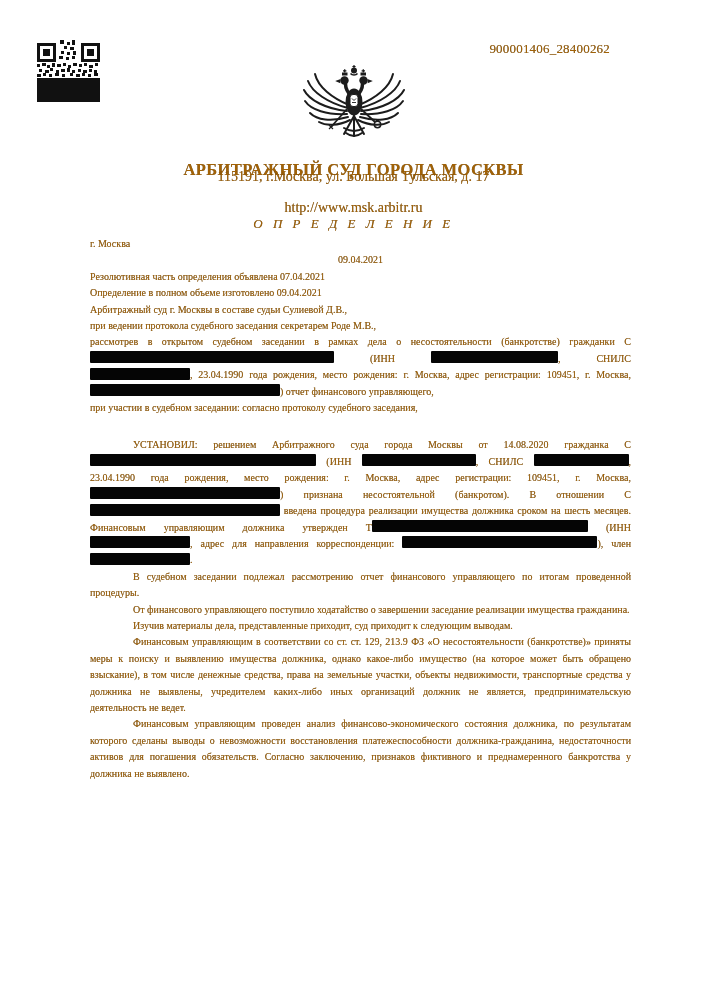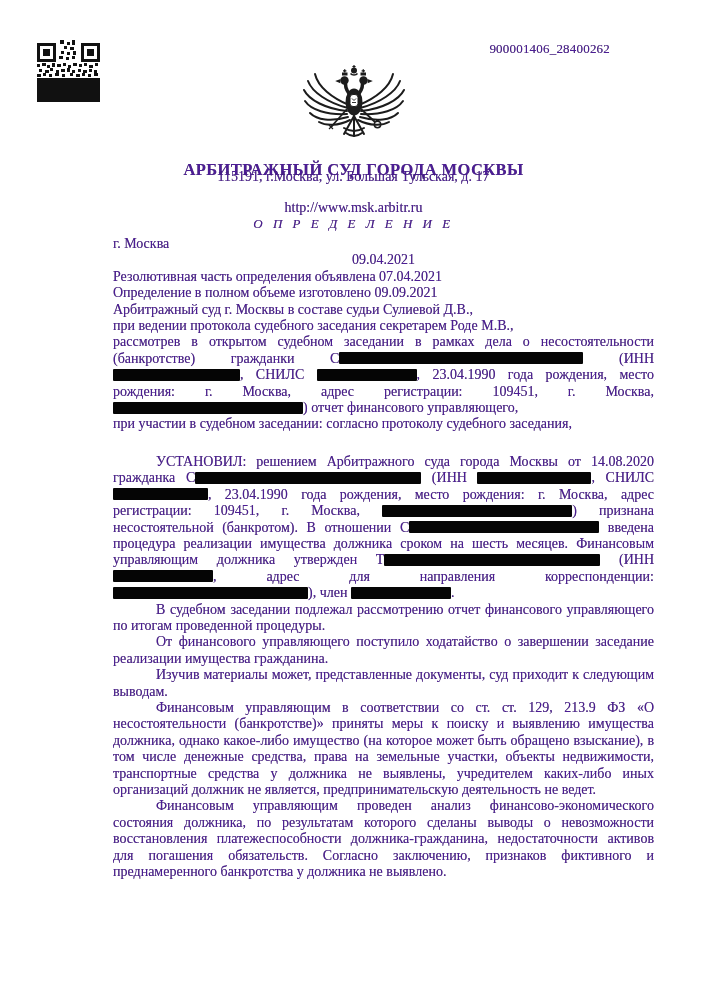--- a/index.html
+++ b/index.html
@@ -1,35 +1,35 @@
 <!DOCTYPE html>
 <html><head>
 <meta charset="utf-8">
 <style>
   html,body{margin:0;padding:0;background:#ffffff;}
   .page{
     position:relative;
     width:707px;height:1000px;
     background:#ffffff;
     font-family:"Liberation Serif", serif;
-    color:#4c1d95;
+    color:#a16207;
     overflow:hidden;
     text-shadow:0 0 .45px rgba(20,20,20,.55);
   }
   .qr{position:absolute;left:37px;top:40px;width:63px;height:62px;}
   .doc-number{position:absolute;top:41px;right:97px;font-size:13px;letter-spacing:.2px;}
   .crest{position:absolute;left:50%;top:64px;transform:translateX(-50%);}
   .hline{position:absolute;left:0;right:0;text-align:center;white-space:nowrap;}
   .court-name{top:160px;font-size:16.5px;font-weight:bold;letter-spacing:.4px;}
   .court-address{top:169px;font-size:14px;}
   .court-url{top:200px;font-size:14px;}
   .doc-type{top:216px;font-size:13px;letter-spacing:3.5px;font-style:italic;}
   .doc-body{
     position:absolute;left:90px;top:236px;width:541px;
-    font-size:14px;line-height:16.4px;margin-left:23px;
+    font-size:10px;line-height:16.4px;
   }
   .para{margin:0;}
   .para.justify{text-align:justify;}
   .para.left{text-align:left;}
   .para.indent{text-indent:43px;}
   .meta-row{display:flex;justify-content:center;align-items:baseline;}
   .redact{
     display:inline-block;height:12px;background:#050505;
     vertical-align:-1.5px;border-radius:1px;
   }
@@ -150,27 +150,27 @@
   <div class="hline court-address">115191, г.Москва, ул. Большая Тульская, д. 17</div>
   <div class="hline court-url">http://www.msk.arbitr.ru</div>
   <div class="hline doc-type">О П Р Е Д Е Л Е Н И Е</div>
 
   <div class="doc-body">
       <p class="para left">г. Москва</p>
       <div class="meta-row">
         <span>09.04.2021</span>
       </div>
       <p class="para left">Резолютивная часть определения объявлена 07.04.2021</p>
-      <p class="para left">Определение в полном объеме изготовлено 09.09.2021</p>
+      <p class="para left">Определение в полном объеме изготовлено 09.04.2021</p>
       <p class="para left">Арбитражный суд г. Москвы в составе судьи Сулиевой Д.В.,</p>
       <p class="para left">при ведении протокола судебного заседания секретарем Роде М.В.,</p>
       <p class="para justify">рассмотрев в открытом судебном заседании в рамках дела о несостоятельности (банкротстве) гражданки С<span class="redact" style="width: 244px;"></span> (ИНН <span class="redact" style="width: 127px;"></span>, СНИЛС <span class="redact" style="width: 100px;"></span>, 23.04.1990 года рождения, место рождения: г. Москва, адрес регистрации: 109451, г. Москва, <span class="redact" style="width: 190px;"></span>) отчет финансового управляющего,</p>
       <p class="para left">при участии в судебном заседании: согласно протоколу судебного заседания,</p>
       <div class="spacer" style="height: 21px;"></div>
       <p class="para justify indent">УСТАНОВИЛ: решением Арбитражного суда города Москвы от 14.08.2020 гражданка С<span class="redact" style="width: 226px;"></span> (ИНН <span class="redact" style="width: 114px;"></span>, СНИЛС <span class="redact" style="width: 95px;"></span>, 23.04.1990 года рождения, место рождения: г. Москва, адрес регистрации: 109451, г. Москва, <span class="redact" style="width: 190px;"></span>) признана несостоятельной (банкротом). В отношении С<span class="redact" style="width: 190px;"></span> введена процедура реализации имущества должника сроком на шесть месяцев. Финансовым управляющим должника утвержден Т<span class="redact" style="width: 216px;"></span> (ИНН <span class="redact" style="width: 100px;"></span>, адрес для направления корреспонденции: <span class="redact" style="width: 195px;"></span>), член <span class="redact" style="width: 100px;"></span>.</p>
       <p class="para justify indent">В судебном заседании подлежал рассмотрению отчет финансового управляющего по итогам проведенной процедуры.</p>
       <p class="para justify indent">От финансового управляющего поступило ходатайство о завершении заседание реализации имущества гражданина.</p>
-      <p class="para justify indent">Изучив материалы может, представленные документы, суд приходит к следующим выводам.</p>
+      <p class="para justify indent">Изучив материалы дела, представленные приходит, суд приходит к следующим выводам.</p>
       <p class="para justify indent">Финансовым управляющим в соответствии со ст. ст. 129, 213.9 ФЗ «О несостоятельности (банкротстве)» приняты меры к поиску и выявлению имущества должника, однако какое-либо имущество (на которое может быть обращено взыскание), в том числе денежные средства, права на земельные участки, объекты недвижимости, транспортные средства у должника не выявлены, учредителем каких-либо иных организаций должник не является, предпринимательскую деятельность не ведет.</p>
       <p class="para justify indent">Финансовым управляющим проведен анализ финансово-экономического состояния должника, по результатам которого сделаны выводы о невозможности восстановления платежеспособности должника-гражданина, недостаточности активов для погашения обязательств. Согласно заключению, признаков фиктивного и преднамеренного банкротства у должника не выявлено.</p>
     </div>
 
 </div>
 
 </body></html>

